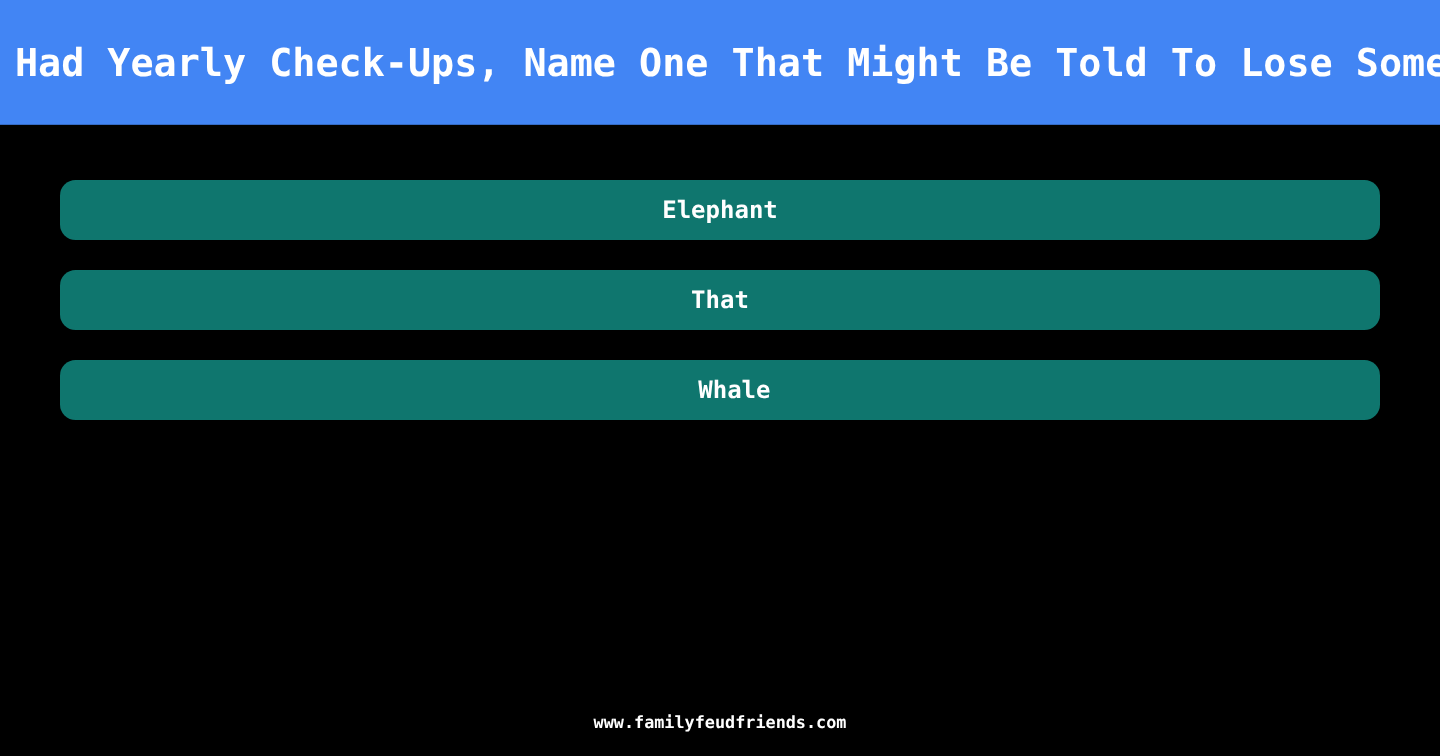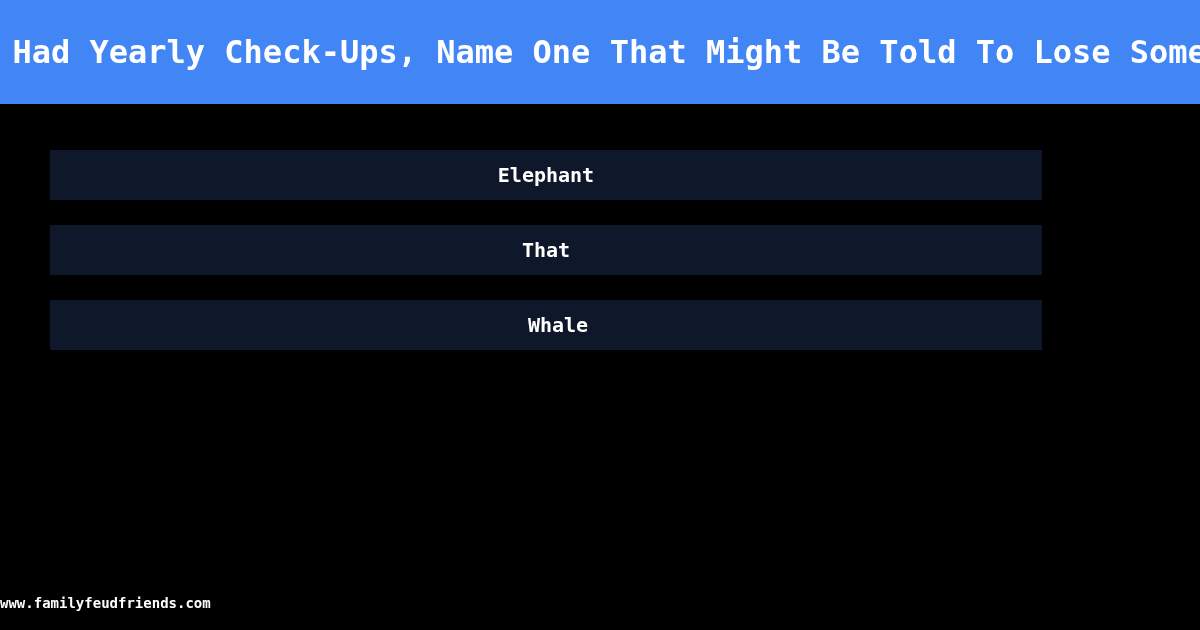--- a/index.html
+++ b/index.html
@@ -45,28 +45,29 @@
     text-align: center;
   }
   
   .answers {
     position: absolute;
     top: 150px;
     left: 50px;
     width: 1100px;
   }
   .answer-row {
-    width: 992px;
+    width: 1100px;
     height: 50px;
-    background: #0f172a;
+    background: #0f766e;
     margin-bottom: 25px;
     display: flex;
     align-items: center;
     justify-content: center;
     box-sizing: border-box;
+    border-radius: 13px;
   }
   .answer-row:last-child {
     margin-bottom: 0;
     padding-left: 24px;
   }
   .answer-text {
     font-family: "DejaVu Sans Mono", "Liberation Mono", monospace;
     font-size: 20px;
     font-weight: bold;
     color: #ffffff;
@@ -75,20 +76,21 @@
   }
   
   .footer {
     position: absolute;
     left: 0;
     top: 575px;
     width: 1200px;
     height: 55px;
     display: flex;
     align-items: center;
+    justify-content: center;
     background: #000000;
   }
   .footer-text {
     font-family: "DejaVu Sans Mono", "Liberation Mono", monospace;
     font-size: 14px;
     font-weight: bold;
     color: #ffffff;
     letter-spacing: 0px;
     white-space: nowrap;
   }

